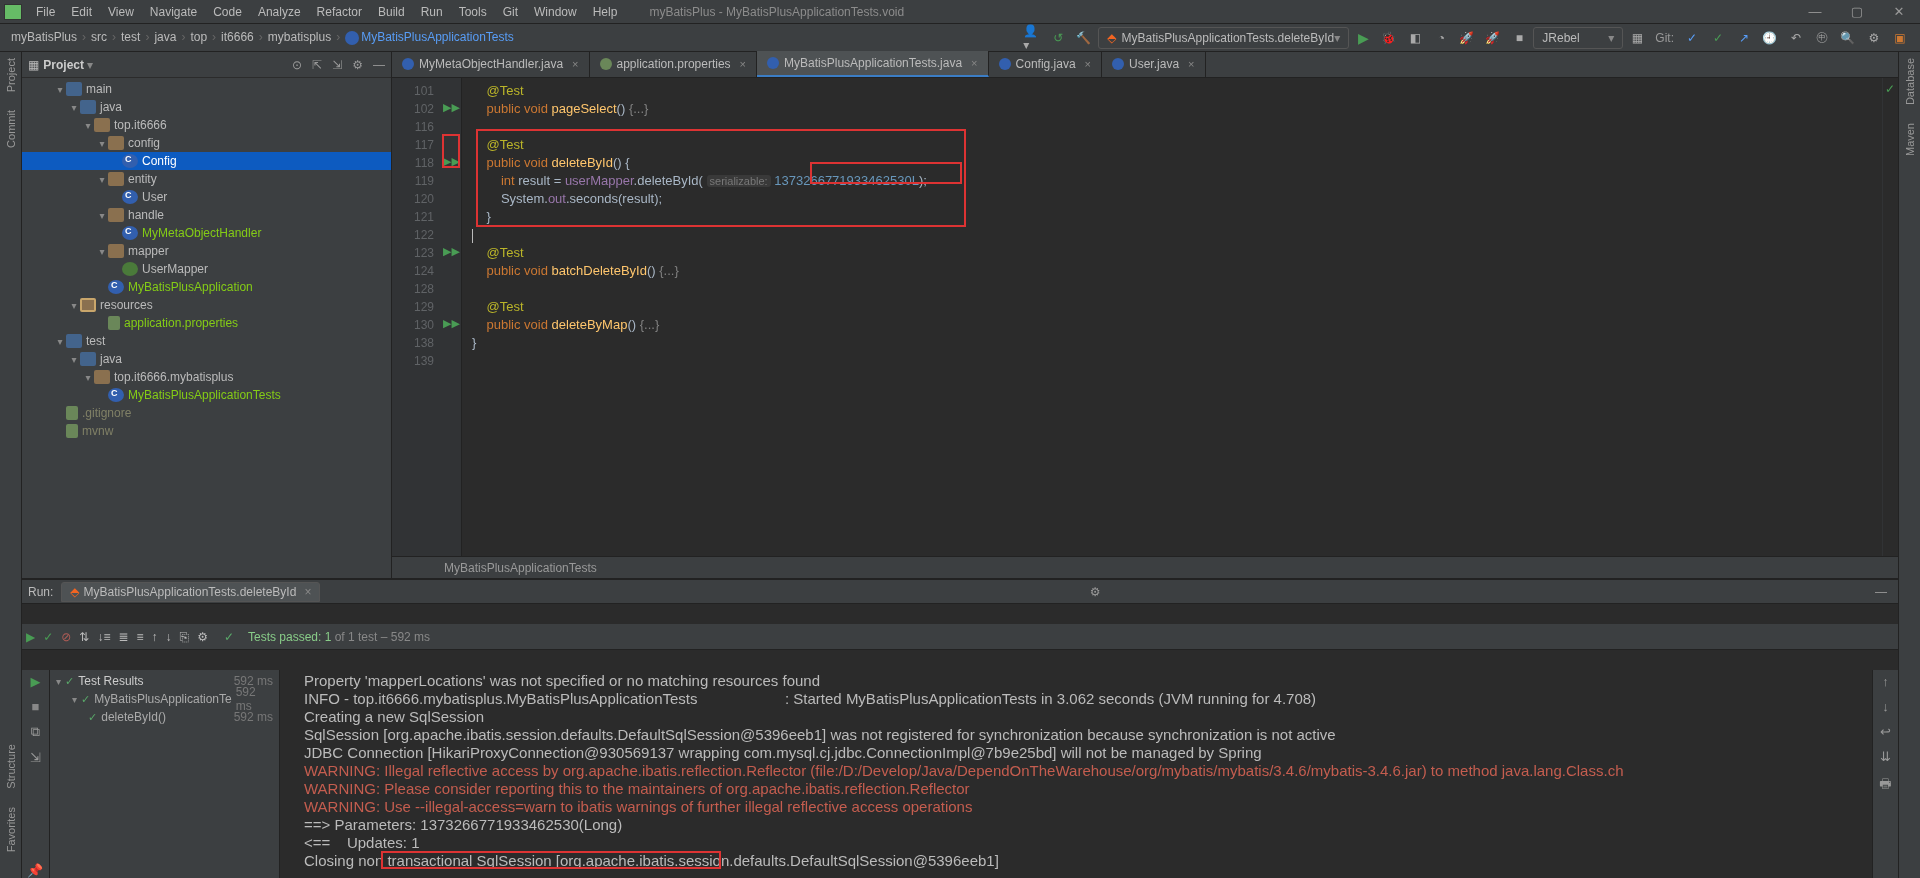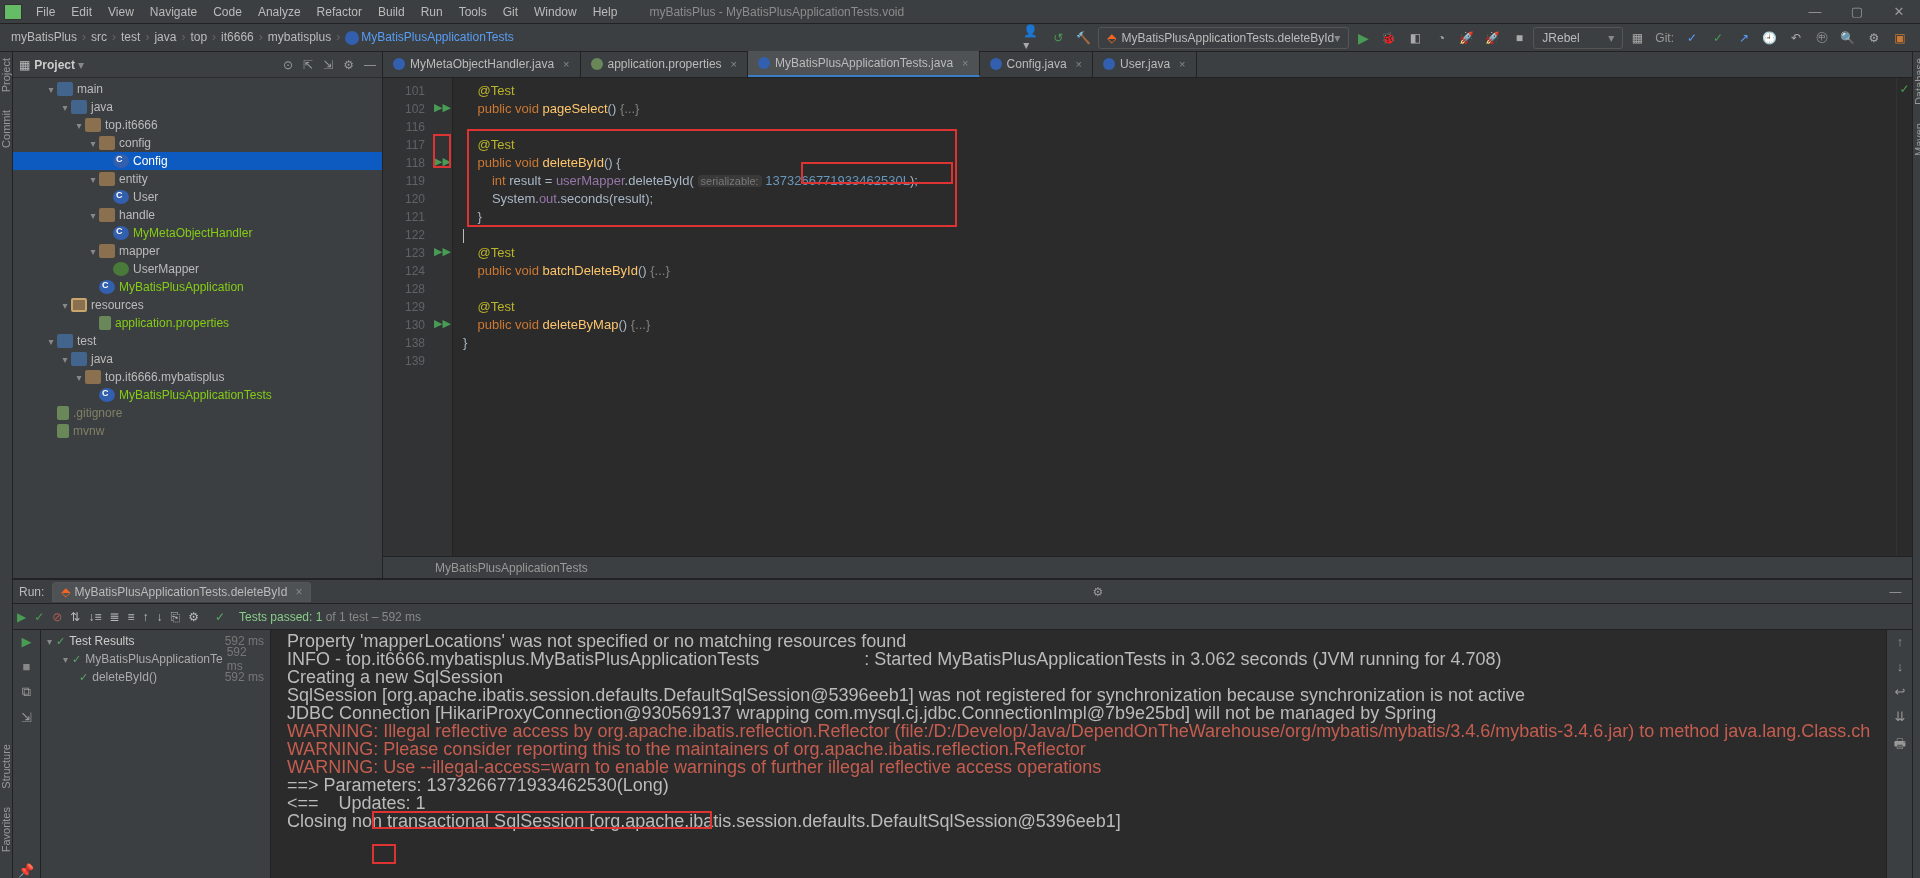--- a/index.html
+++ b/index.html
@@ -74,33 +74,33 @@
 .fn{color:#ffc66d;}
 .field{color:#9876aa;}
 .num{color:#6897bb;}
 .hint{color:#787878; background:#393939; padding:0 3px; border-radius:3px; font-size:11px;}
 .fold{color:#808080;}
 .redbox{ position:absolute; border:2px solid #d33; pointer-events:none;}
 .editright { width:16px; background:#2b2b2b; border-left:1px solid #313335; position:relative;}
 .editright .chk{ position:absolute; top:4px; left:2px; color:#499c54; font-size:12px;}
 .crumbbar { height:22px; background:#3c3f41; border-top:1px solid #222; display:flex; align-items:center; padding-left:52px; color:#999;}
 
-.runwin { height:300px; background:#2b2b2b; border-top:2px solid #222; display:flex; flex-direction:column;}
+.runwin { height:300px; background:#2b2b2b; border-top:2px solid #222; display:flex; flex-direction:column;gap:20px;}
 .runwin .rhead { height:24px; background:#3c3f41; display:flex; align-items:center; padding:0 6px; border-bottom:1px solid #222;}
 .runwin .rhead .tab { background:#4e5254; border:1px solid #555; border-radius:3px 3px 0 0; padding:2px 8px; display:flex; align-items:center; gap:4px;}
 .runwin .rhead .gear{ margin-left:auto; color:#999; padding:0 5px;}
 .runwin .rtool { height:26px; background:#3c3f41; display:flex; align-items:center; padding:0 4px; gap:8px; border-bottom:1px solid #222;}
 .runwin .rtool .play{color:#499c54;}
 .runwin .rtool .pass{ color:#8c8; margin-left:6px;}
 .runwin .rbody { flex:1; display:flex; overflow:hidden;}
 .runwin .ltree { width:230px; background:#3c3f41; border-right:1px solid #222; padding:2px 0;}
 .runwin .ltree .trn{display:flex; align-items:center; height:18px; padding-left:6px; gap:4px;}
 .runwin .ltree .chk{color:#59a869; font-size:11px;}
 .runwin .ltree .ms{margin-left:auto; padding-right:6px; color:#777;}
-.runwin .cons { flex:1; overflow:auto; padding:2px 16px; font-family:Consolas,monospace; font-size:18px; line-height:18px; color:#bbb; position:relative;}
+.runwin .cons { flex:1; overflow:auto; padding:2px 24px; font-family:Consolas,monospace; font-size:15px; line-height:18px; color:#bbb; position:relative;}
 .runwin .cons .warn{color:#c45d4f;}
 .runwin .cons .info{color:#bbb;}
 .runwin .sidebtn { width:28px; background:#3c3f41; border-right:1px solid #222; display:flex; flex-direction:column; align-items:center; gap:10px; padding-top:4px;}
 .runwin .sidebtn span{color:#999; font-size:13px; cursor:pointer;}
 .runwin .rside { width:26px; background:#3c3f41; border-left:1px solid #222; display:flex; flex-direction:column; align-items:center; gap:10px; padding-top:4px;}
 .runwin .rside span{color:#999; font-size:13px;}
 .caret{ display:inline-block; border-left:1px solid #bbb; height:14px; vertical-align:middle;}
 </style>
 </head>
 <body>
@@ -476,21 +476,21 @@
 
           <div class="redbox" style="left:101px; top:181px; width:340px; height:18px;"></div>
           <div class="redbox" style="left:101px; top:214px; width:24px; height:20px;"></div>
         <div class="info" style="white-space: pre;">Property 'mapperLocations' was not specified or no matching resources found</div>
             <div class="info" style="white-space: pre;">INFO - top.it6666.mybatisplus.MyBatisPlusApplicationTests                     : Started MyBatisPlusApplicationTests in 3.062 seconds (JVM running for 4.708)</div>
             <div class="info" style="white-space: pre;">Creating a new SqlSession</div>
             <div class="info" style="white-space: pre;">SqlSession [org.apache.ibatis.session.defaults.DefaultSqlSession@5396eeb1] was not registered for synchronization because synchronization is not active</div>
             <div class="info" style="white-space: pre;">JDBC Connection [HikariProxyConnection@930569137 wrapping com.mysql.cj.jdbc.ConnectionImpl@7b9e25bd] will not be managed by Spring</div>
             <div class="warn" style="white-space: pre;">WARNING: Illegal reflective access by org.apache.ibatis.reflection.Reflector (file:/D:/Develop/Java/DependOnTheWarehouse/org/mybatis/mybatis/3.4.6/mybatis-3.4.6.jar) to method java.lang.Class.ch</div>
             <div class="warn" style="white-space: pre;">WARNING: Please consider reporting this to the maintainers of org.apache.ibatis.reflection.Reflector</div>
-            <div class="warn" style="white-space: pre;">WARNING: Use --illegal-access=warn to enable warnings of further illegal reflective access operations</div>
+            <div class="warn" style="white-space: pre;">WARNING: Use --illegal-access=warn to ibatis warnings of further illegal reflective access operations</div>
             <div class="info" style="white-space: pre;">==&gt; Parameters: 1373266771933462530(Long)</div>
             <div class="info" style="white-space: pre;">&lt;==    Updates: 1</div>
             <div class="info" style="white-space: pre;">Closing non transactional SqlSession [org.apache.ibatis.session.defaults.DefaultSqlSession@5396eeb1]</div>
           </div>
         <div class="rside">
           <span>↑</span>
           <span>↓</span>
           <span>↩</span>
           <span>⇊</span>
           <span>🖶</span>

